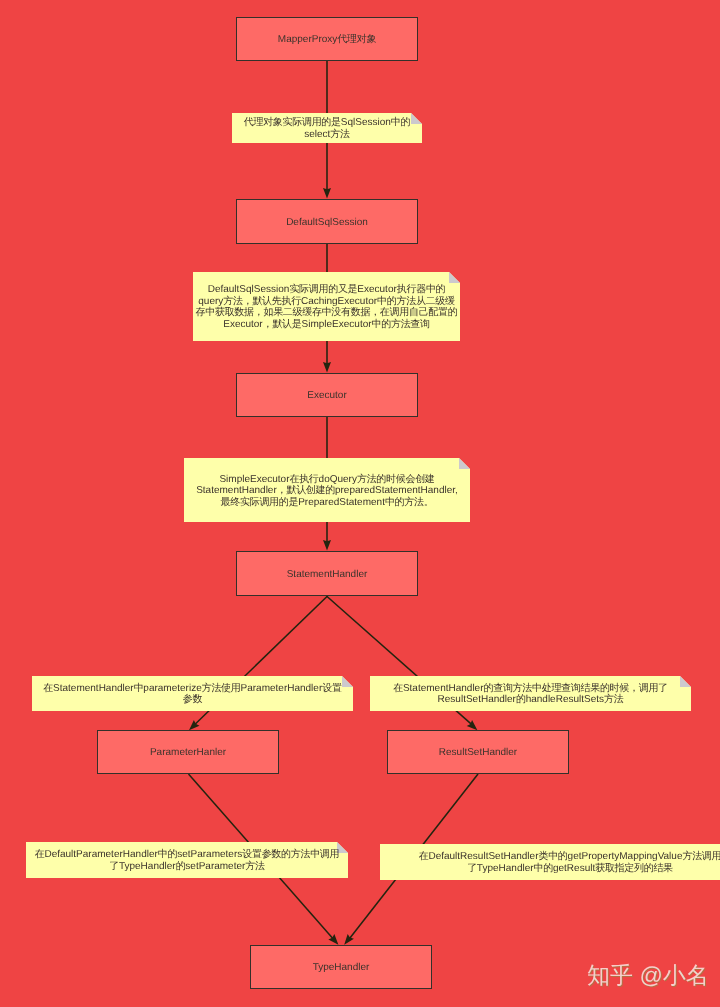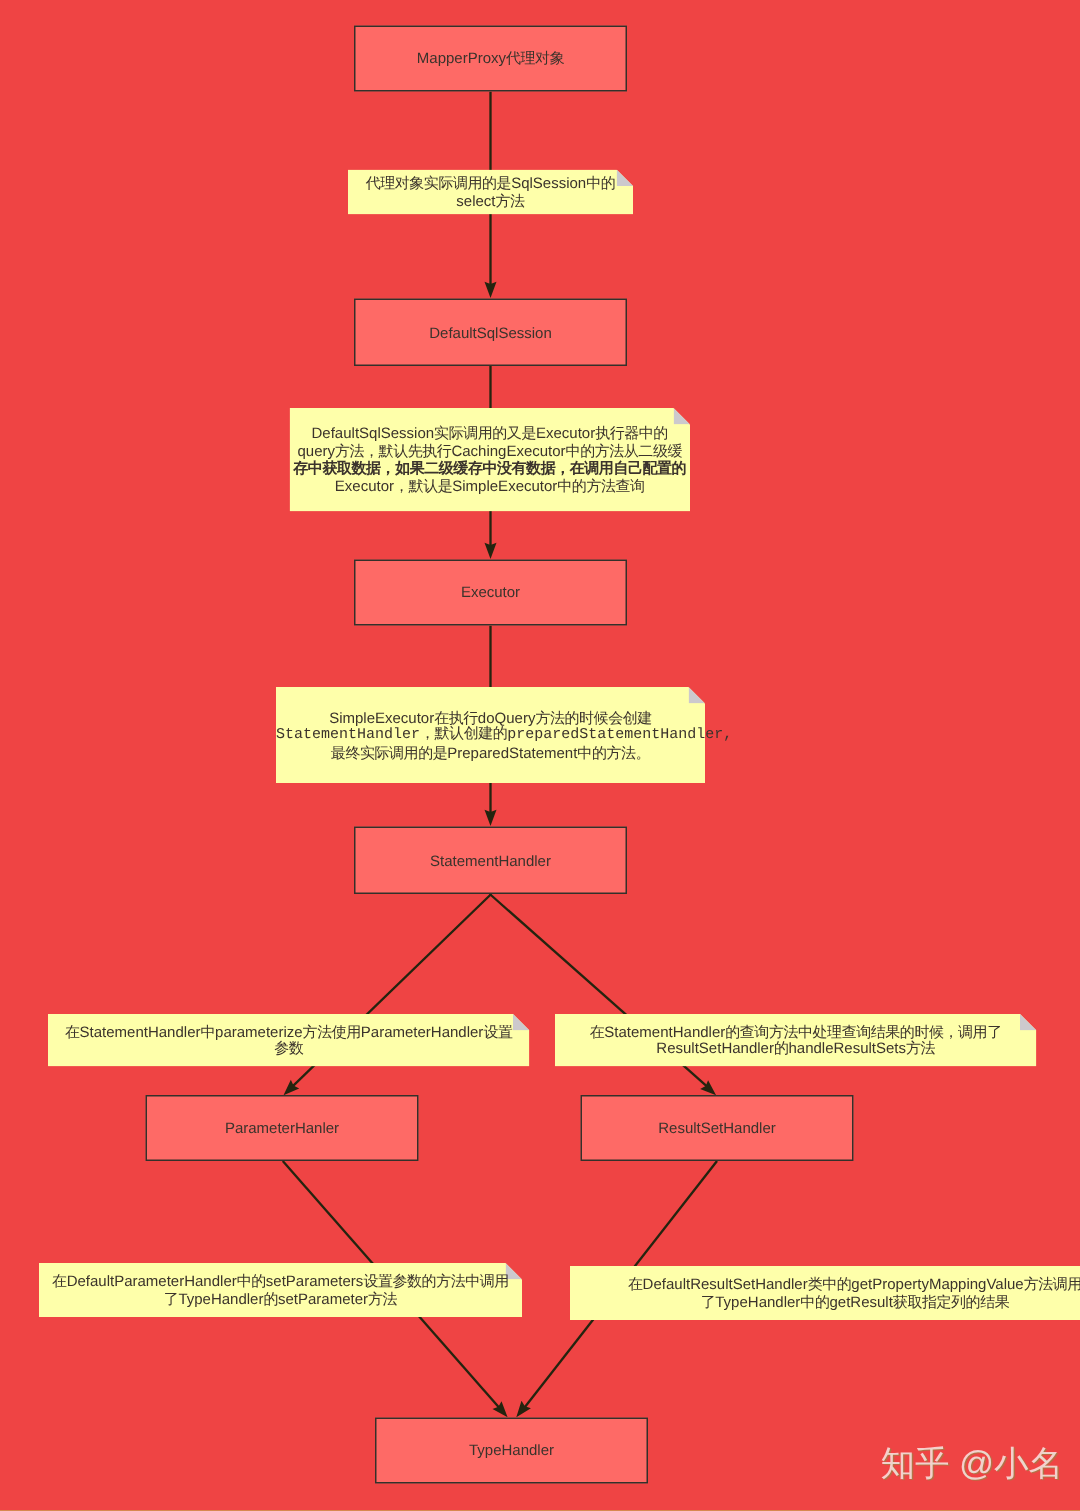--- a/index.html
+++ b/index.html
@@ -90,30 +90,30 @@
         <span style="display: block;"><i class="cjk">代理对象实际调用的是</i>SqlSession<i class="cjk">中的</i></span>
         <span style="display: block;">select<i class="cjk">方法</i></span>
       </span>
   </div>
   <div class="note" style="left:193px;top:272px;width:267px;height:69px;border-radius:30px;">
     <span class="body"></span>
     <span class="fold"></span>
     <span class="txt">
         <span style="display: block;">DefaultSqlSession<i class="cjk">实际调用的又是</i>Executor<i class="cjk">执行器中的</i></span>
         <span style="display: block;">query<i class="cjk">方法，默认先执行</i>CachingExecutor<i class="cjk">中的方法从二级缓</i></span>
-        <span style="display: block; font-weight: bold;"><i class="cjk">存中获取数据，如果二级缓存中没有数据，在调用自己配置的</i></span>
+        <span style="display: block;"><i class="cjk">存中获取数据，如果二级缓存中没有数据，在调用自己配置的</i></span>
         <span style="display: block;">Executor<i class="cjk">，默认是</i>SimpleExecutor<i class="cjk">中的方法查询</i></span>
       </span>
   </div>
   <div class="note" style="left:184px;top:458px;width:286px;height:64px;">
     <span class="body"></span>
     <span class="fold"></span>
     <span class="txt">
         <span style="display: block;">SimpleExecutor<i class="cjk">在执行</i>doQuery<i class="cjk">方法的时候会创建</i></span>
-        <span style="display: block; font-family: Liberation Mono, monospace;">StatementHandler<i class="cjk">，默认创建的</i>preparedStatementHandler,</span>
+        <span style="display: block;">StatementHandler<i class="cjk">，默认创建的</i>preparedStatementHandler,</span>
         <span style="display: block;"><i class="cjk">最终实际调用的是</i>PreparedStatement<i class="cjk">中的方法。</i></span>
       </span>
   </div>
   <div class="note" style="left:32px;top:676px;width:321px;height:35px;">
     <span class="body"></span>
     <span class="fold"></span>
     <span class="txt">
         <span style="display: block;"><i class="cjk">在</i>StatementHandler<i class="cjk">中</i>parameterize<i class="cjk">方法使用</i>ParameterHandler<i class="cjk">设置</i></span>
         <span style="display: block;"><i class="cjk">参数</i></span>
       </span>

